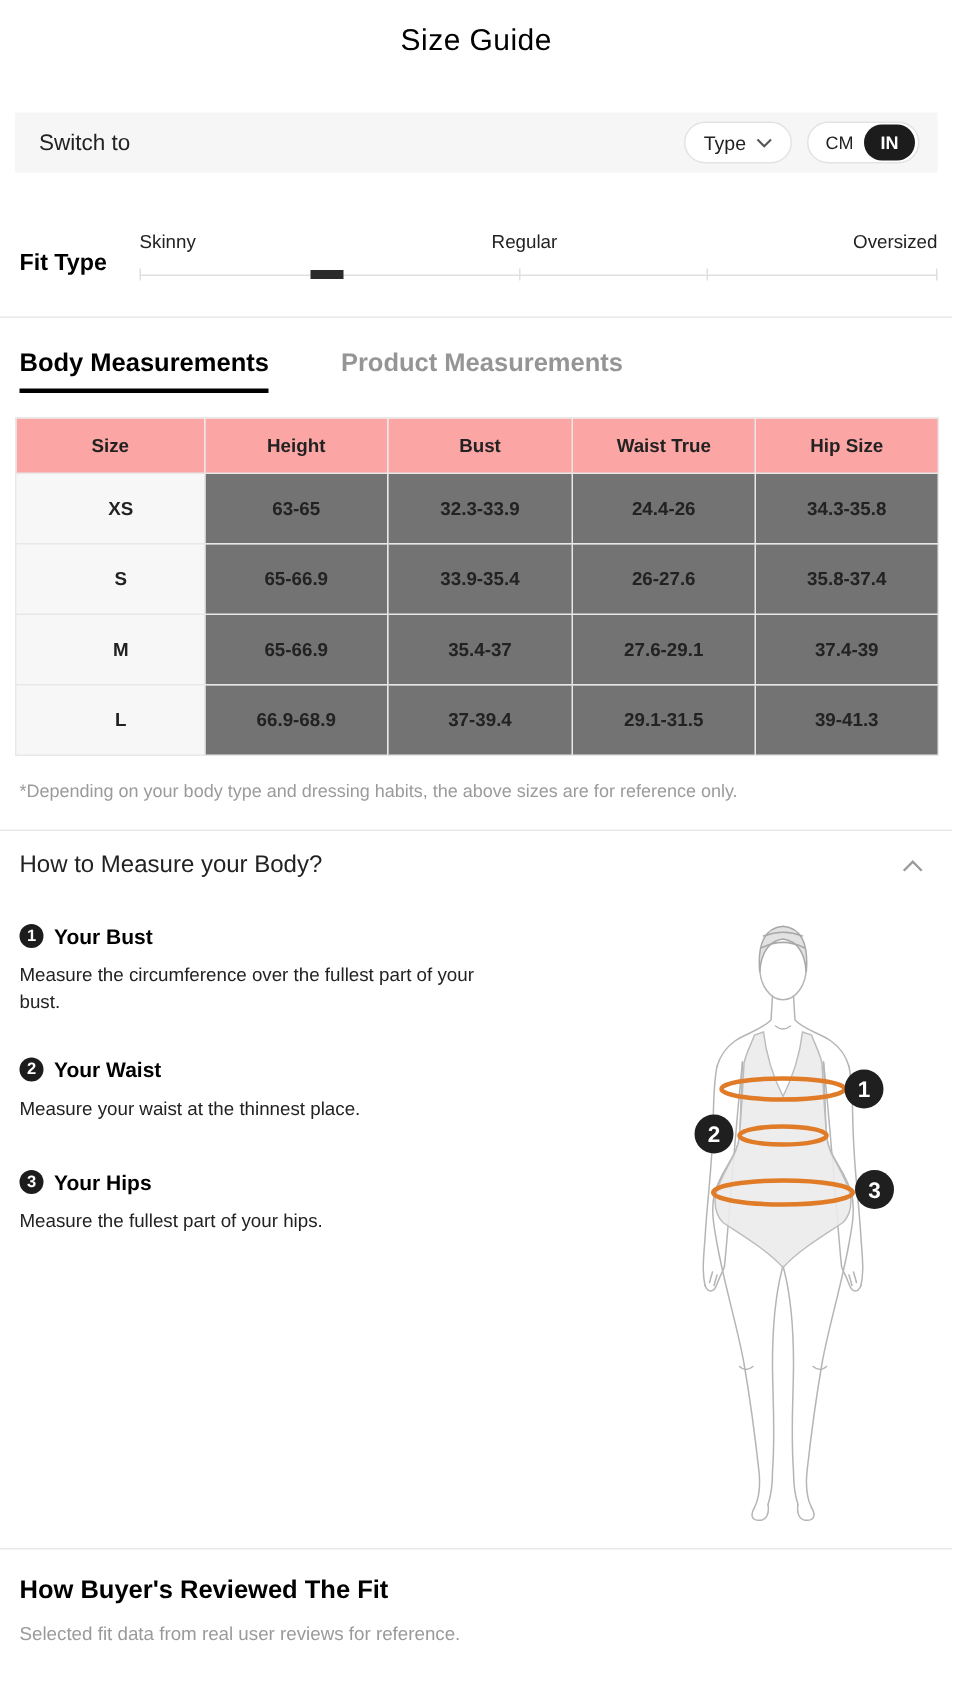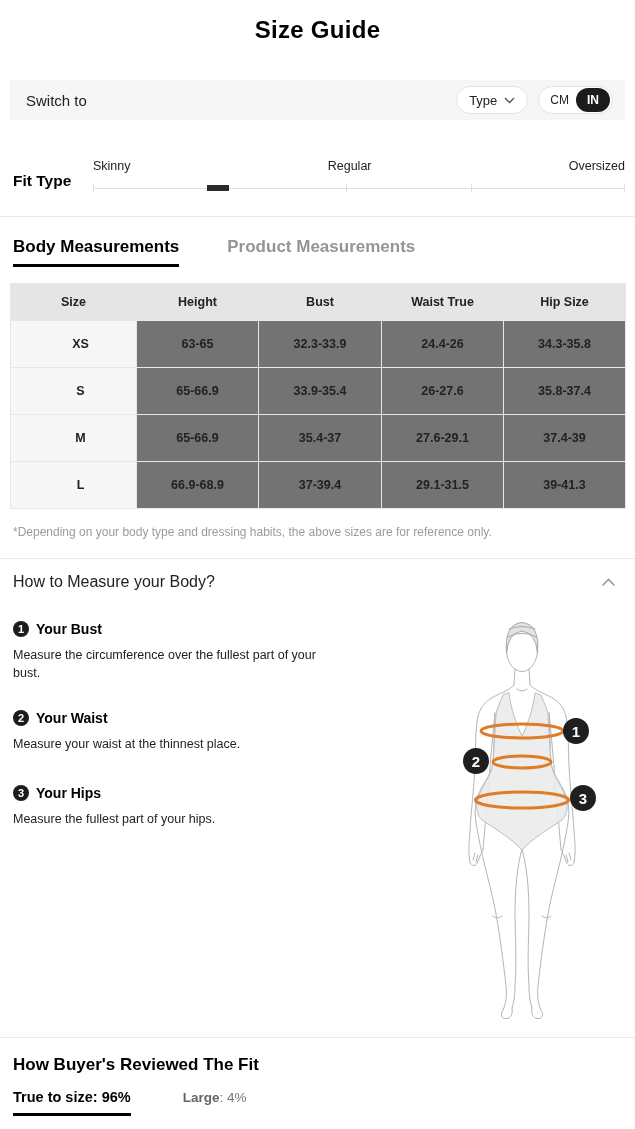--- a/index.html
+++ b/index.html
@@ -3,21 +3,21 @@
 <meta charset="utf-8">
 <style>
   * { margin:0; padding:0; box-sizing:border-box; }
   html,body { background:#fff; }
   .page {
     position:relative; width:635px; height:1129px; margin:0 auto;
     background:#fff; overflow:hidden;
     font-family:"Liberation Sans", sans-serif; color:#222;
   }
   
-  .page-title { text-align:center; padding-top:16px; font-size:24px; font-weight:bold; color:#000; letter-spacing:.3px; }
+  .page-title { text-align:center; padding-top:16px; font-size:20px; font-weight:normal; color:#000; letter-spacing:.3px; }
 
   
   .switch-bar {
     margin:36px 10px 0 10px; height:40px; background:#f6f6f6;
     display:flex; align-items:center; padding:0 12px 0 16px;gap:36px;
   }
   .switch-label { font-size:15px; color:#222; }
   .switch-right { margin-left:auto; display:flex; align-items:center; gap:10px; }
   .type-btn {
     height:28px; background:#fff; border:1px solid #e3e3e3; border-radius:14px;
@@ -52,21 +52,21 @@
   .tabs { display:flex; margin:20px 13px 0 13px; gap:48px; }
   .tab { font-size:17px; font-weight:bold; padding-bottom:7px; cursor:pointer; }
   .tab.inactive { color:#959595; }
   .tab.active { color:#000; border-bottom:3px solid #000; }
 
   
   .size-table { margin:16px 10px 0 10px; border-collapse:collapse; width:615px; table-layout:fixed; }
   .size-table th, .size-table td {
     border:1px solid #e8e8e8; text-align:center; font-size:12.5px; color:#222;
   }
-  .size-table th { background:#e5e5e5; font-weight:bold; height:37px; }
+  .size-table th { background:#fca5a5; font-weight:bold; height:37px; }
   .size-table td { height:47px; background:#737373;font-weight:bold; }
   .size-table td:first-child { background:#f7f7f7; font-weight:bold;padding-left:14px; }
   .size-table col.c0 { width:126px; } .size-table col.c1 { width:122px; }
   .size-table col.c2 { width:123px; } .size-table col.c3 { width:122px; }
   .size-table col.c4 { width:122px; }
 
   .footnote { margin:16px 13px 0 13px; font-size:12px; color:#9b9b9b; }
 
   
   .measure-section { position:relative; height:464px; }
@@ -284,20 +284,16 @@
           <text x="138" y="190.5" text-anchor="middle" font-size="15" font-weight="bold" fill="#ffffff" font-family="Liberation Sans, sans-serif">3</text>
         </g>
       </svg>
     </div>
   </div>
 
   <div class="divider div3"></div>
 
   <div>
     <div class="review-title">How Buyer's Reviewed The Fit</div>
-    <div class="review-chips">
-      <span class="chip-tts">True to size: 96%</span>
-      <span class="chip-large"><span class="lbl">Large</span><span>: 4%</span></span>
-    </div>
     <div class="review-note">Selected fit data from real user reviews for reference.</div>
   </div>
 
 </div>
 
 </body></html>

